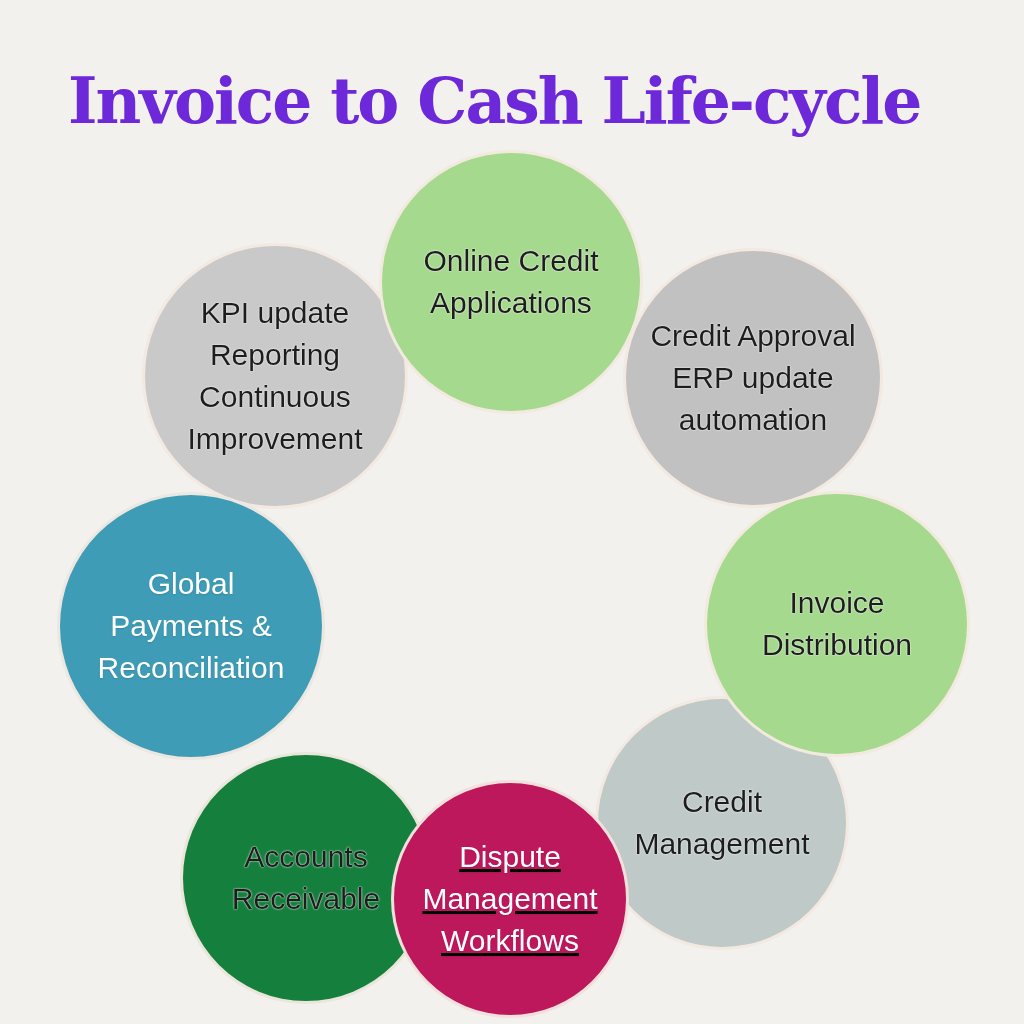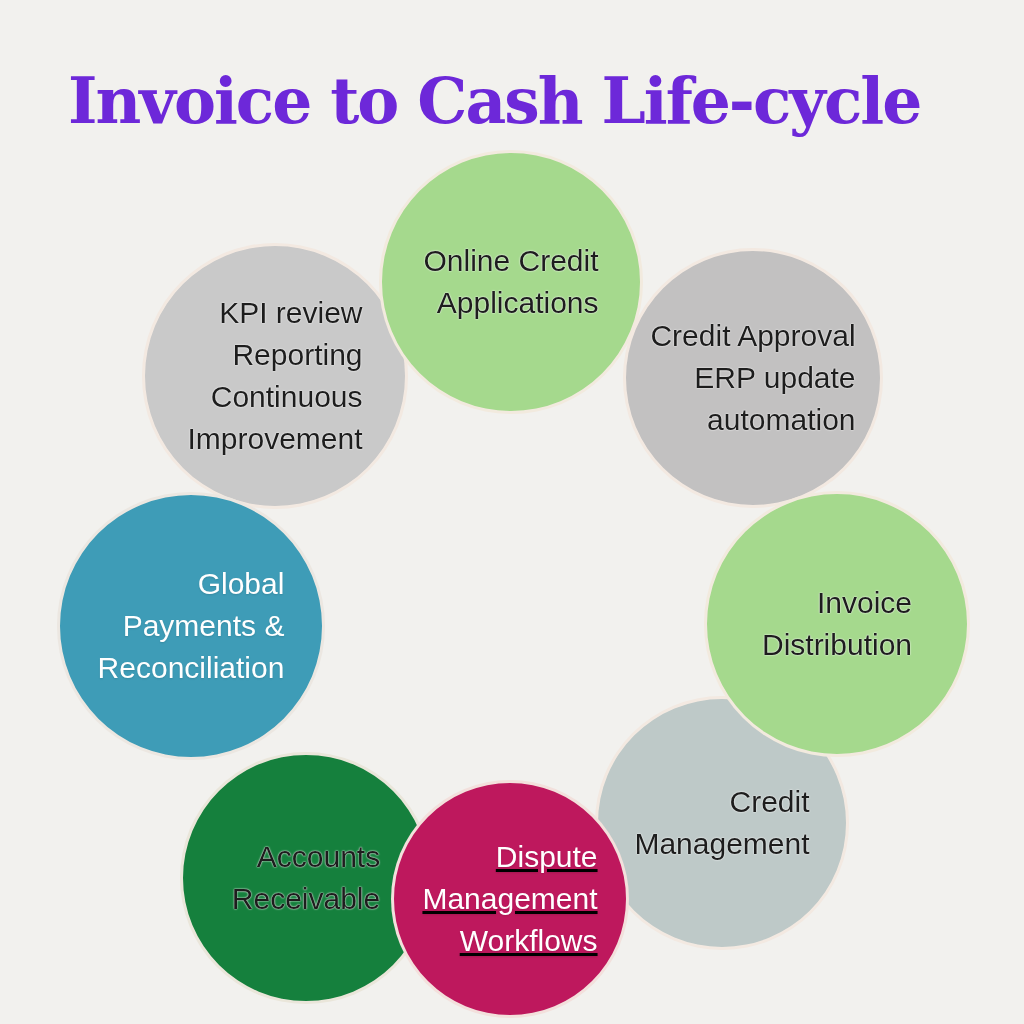--- a/index.html
+++ b/index.html
@@ -32,21 +32,21 @@
     white-space: nowrap;
   }
   .cycle-node {
     position: absolute;
     border-radius: 50%;
     box-sizing: border-box;
     border: 3px solid rgba(245, 235, 227, 0.95);
     display: flex;
     align-items: center;
     justify-content: center;
-    text-align: right;
+    text-align: center;
   }
   .cycle-node .node-label {
     font-size: 30px;
     line-height: 1.4;
     white-space: pre-line;
     padding: 0 14px;
   }
   .cycle-node .node-label.dark {
     color: #1d1d1d;
     text-shadow: 0 0 2px rgba(255,255,255,0.85), 0 0 1px rgba(255,255,255,0.9);
@@ -87,19 +87,19 @@
       <div class="cycle-node" style="left: 180px; top: 752px; width: 252px; height: 252px; background: #15803d; z-index: 6;">
         <div class="node-label dark">Accounts
 Receivable</div>
       </div>
       <div class="cycle-node" style="left: 57px; top: 492px; width: 268px; height: 268px; background: rgb(62, 156, 183); z-index: 7;">
         <div class="node-label light">Global
 Payments &amp;
 Reconciliation</div>
       </div>
       <div class="cycle-node" style="left: 142px; top: 243px; width: 266px; height: 266px; background: rgb(201, 201, 201); z-index: 1;">
-        <div class="node-label dark">KPI review
+        <div class="node-label dark">KPI update
 Reporting
 Continuous
 Improvement</div>
       </div>
     </div>
 </div>
 
 </body></html>

